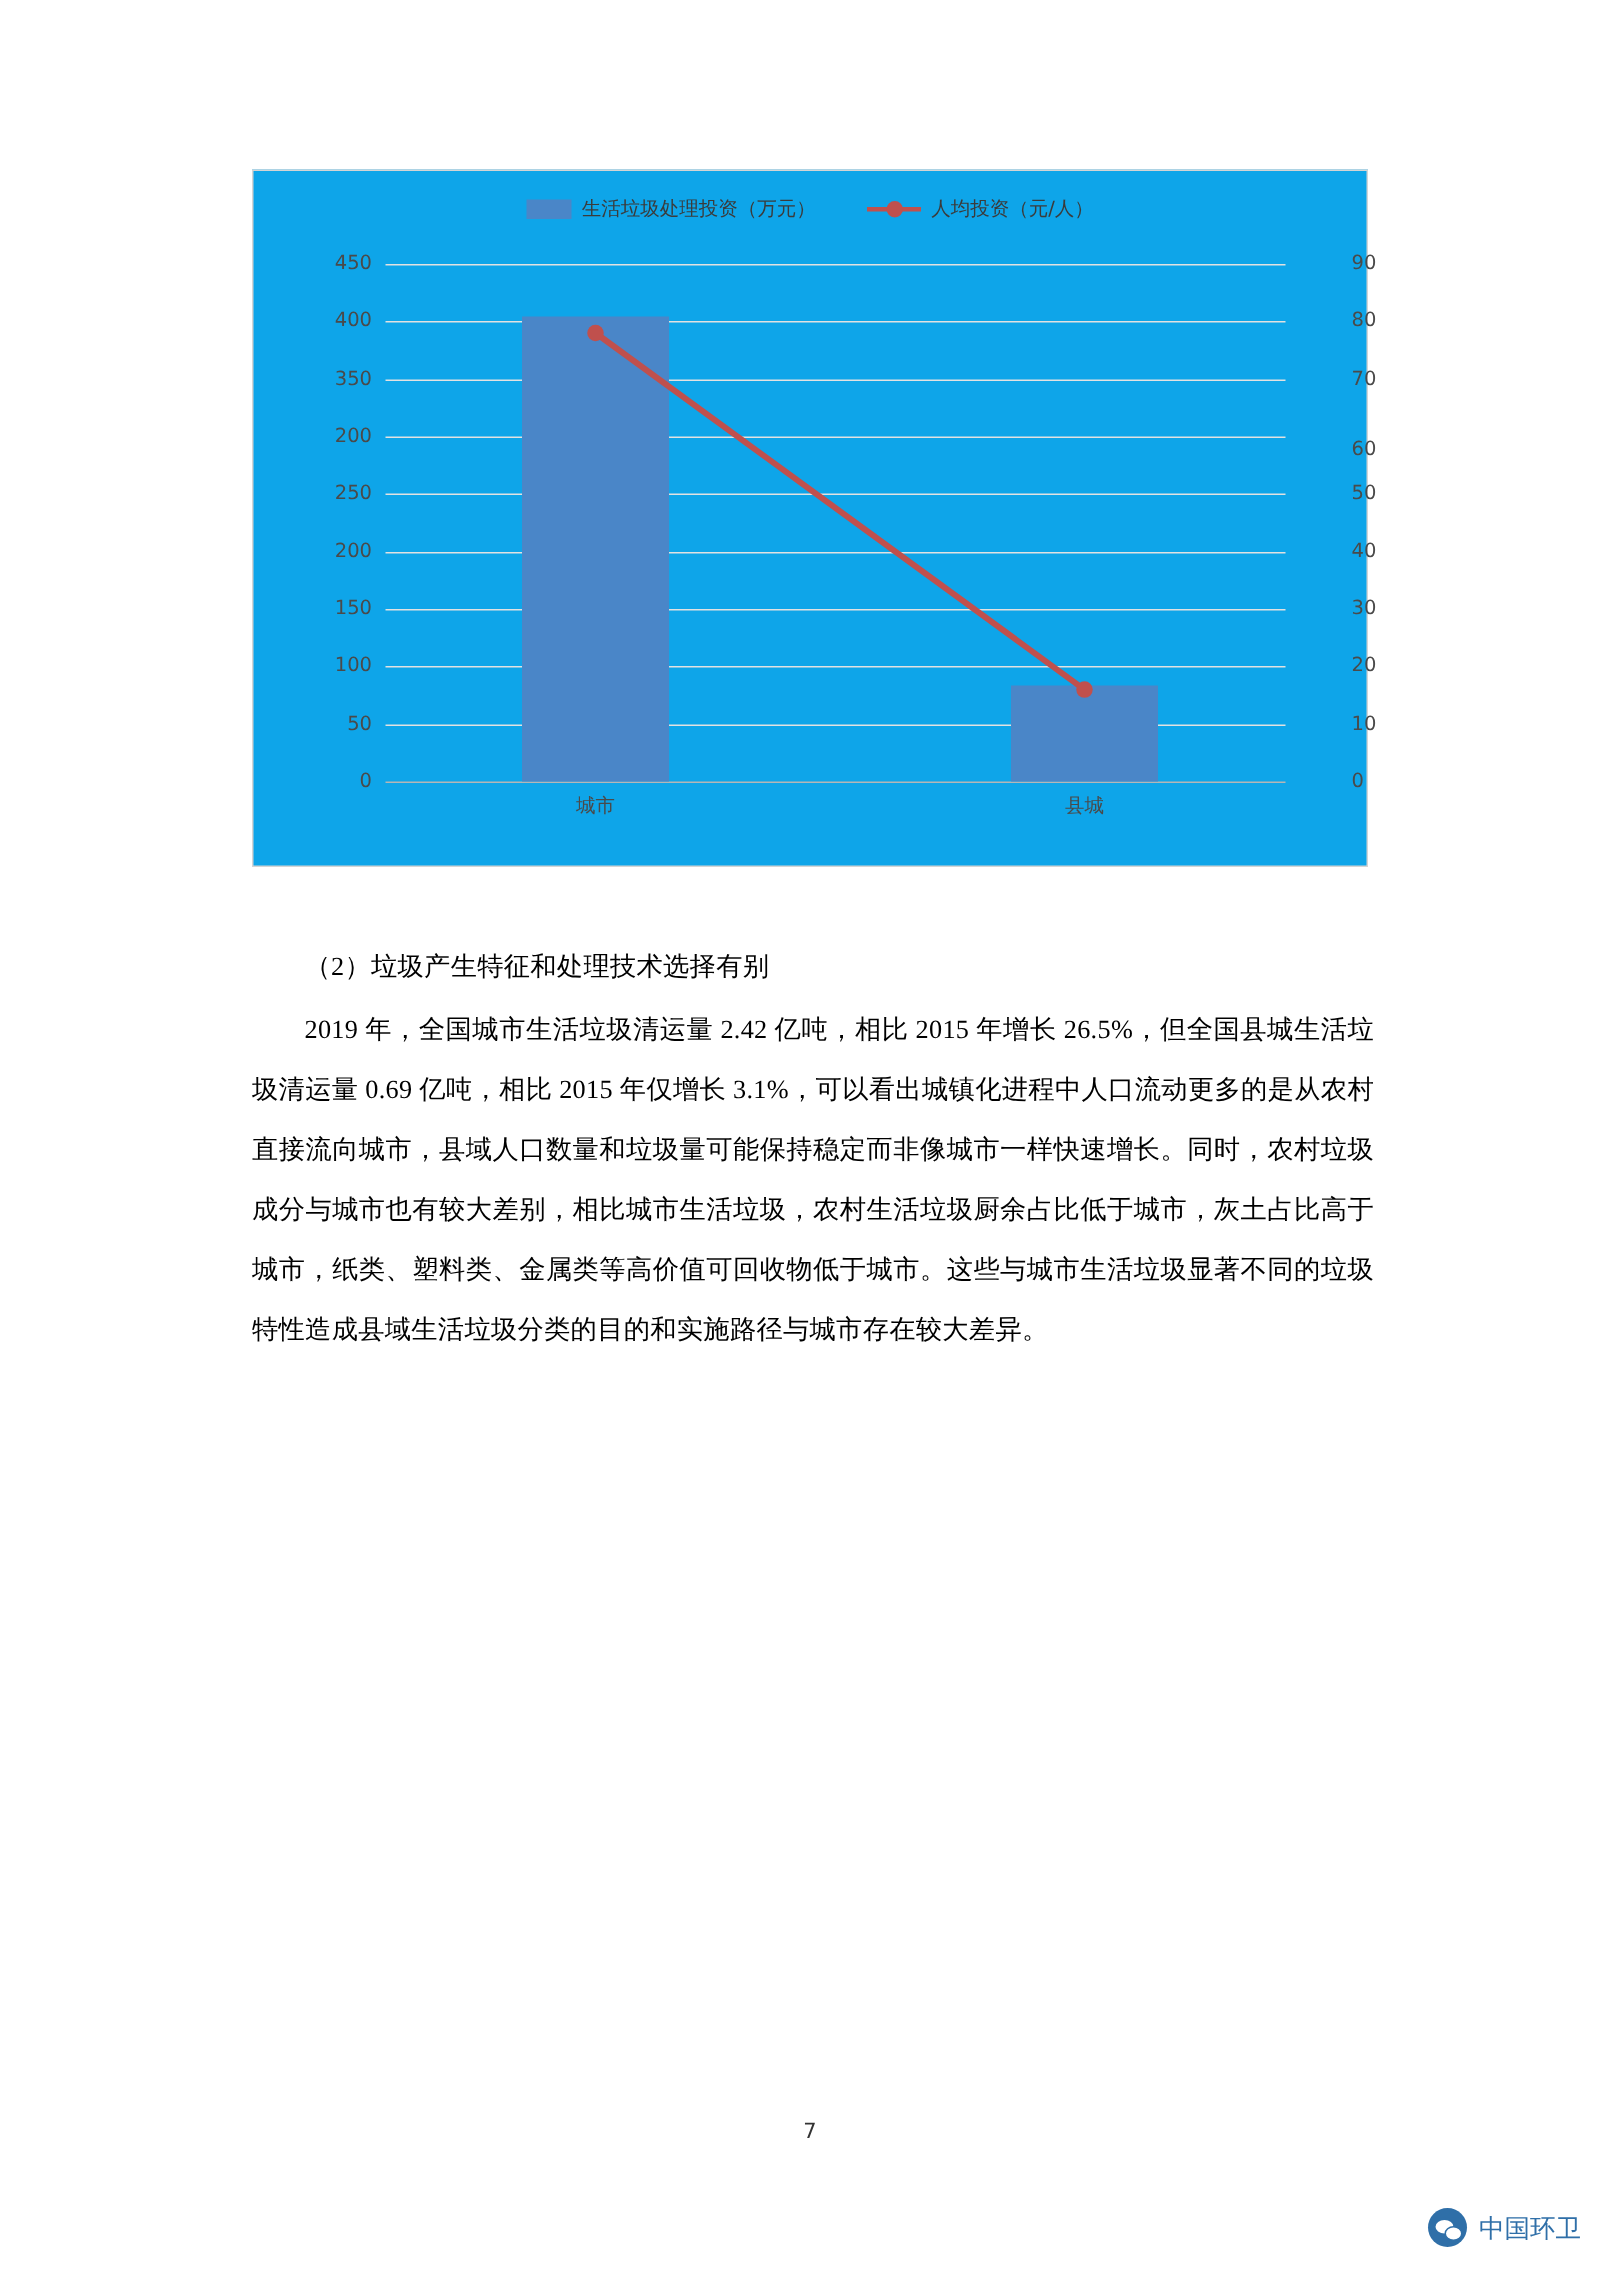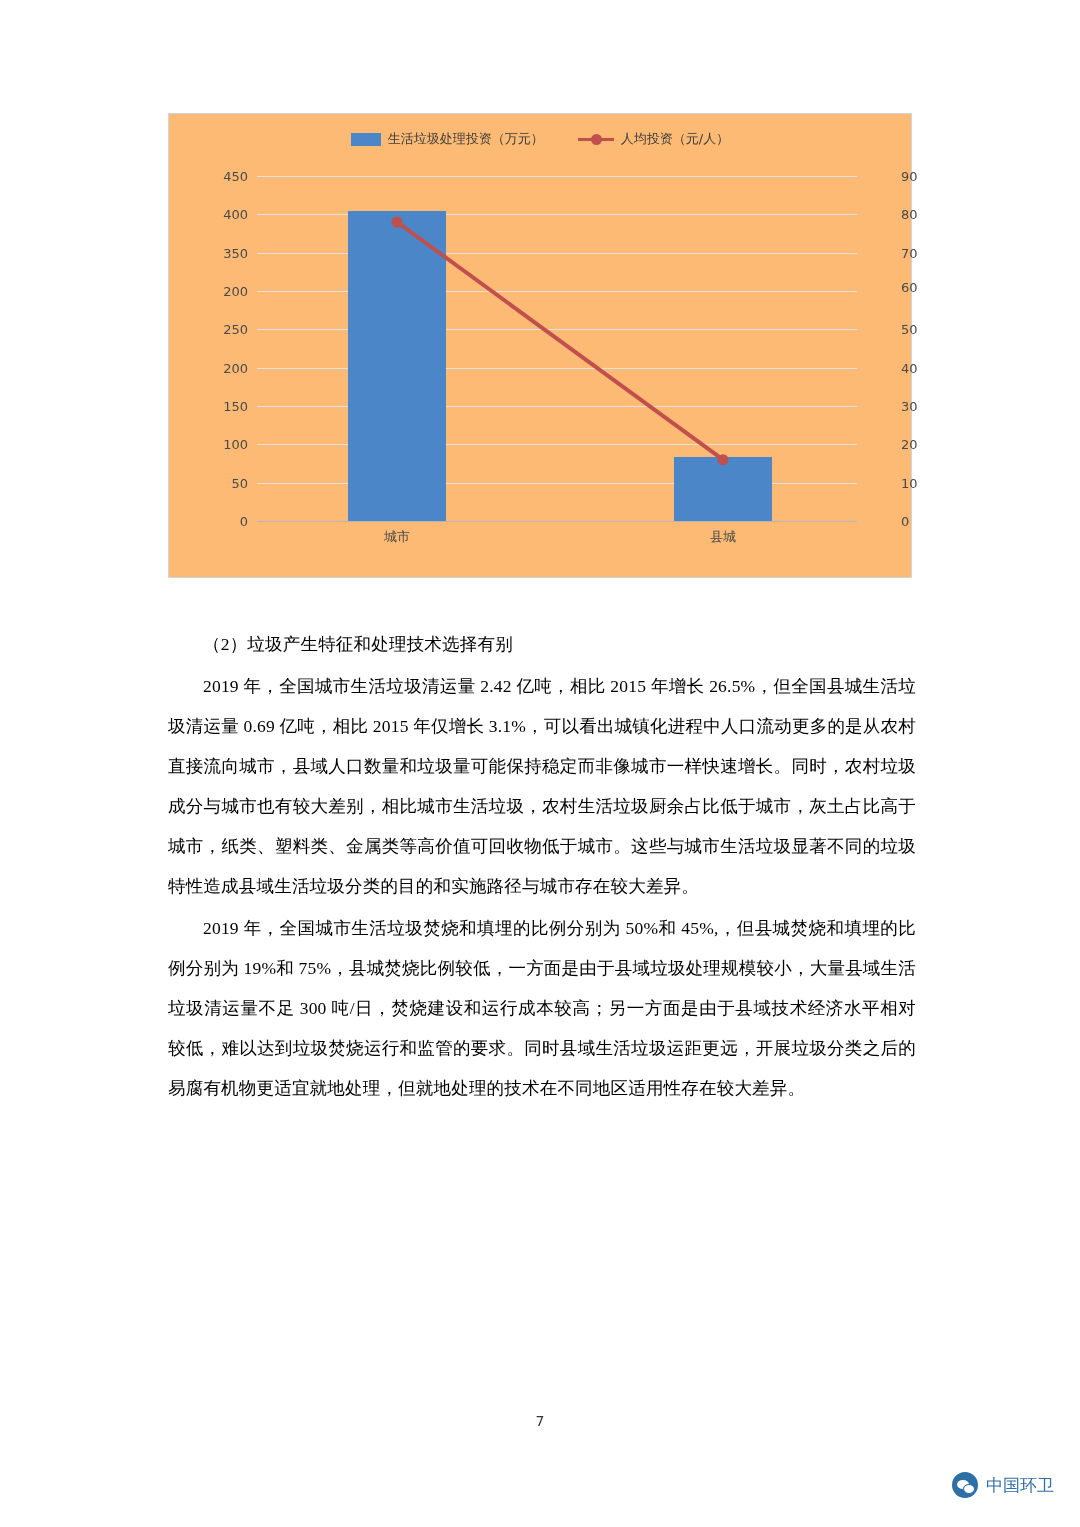--- a/index.html
+++ b/index.html
@@ -10,21 +10,21 @@
     color:#000;
     position:relative;
     overflow:hidden;
   }
   .page{position:relative;width:1080px;height:1527px;}
 
   
   .chart-box{
     position:absolute;left:168px;top:113px;width:744px;height:465px;
     border:1px solid #d4d4d4;
-    background:#fdba74;
+    background:#0ea5e9;
     box-sizing:border-box;
   }
   .legend{
     position:absolute;top:16px;left:0;width:100%;
     display:flex;justify-content:center;align-items:center;gap:34px;
     font-size:13px;color:#3b3b3b;
   }
   .legend .item{display:flex;align-items:center;gap:7px;}
   .legend .swatch-bar{width:30px;height:13px;background:#4a86c8;display:inline-block;}
   .legend .swatch-line{position:relative;width:36px;height:13px;display:inline-block;}
@@ -141,21 +141,21 @@
       <span class="ytick" style="top:153.3px;">250</span>
       <span class="ytick" style="top:191.7px;margin-left:10px;">200</span>
       <span class="ytick" style="top:230px;">150</span>
       <span class="ytick" style="top:268.3px;">100</span>
       <span class="ytick" style="top:306.7px;">50</span>
       <span class="ytick" style="top:345px;">0</span>
 
       <span class="y2tick" style="top:0px;">90</span>
       <span class="y2tick" style="top:38.3px;">80</span>
       <span class="y2tick" style="top:76.7px;">70</span>
-      <span class="y2tick" style="top:111px;">60</span>
+      <span class="y2tick" style="top:124px;">60</span>
       <span class="y2tick" style="top:153.3px;">50</span>
       <span class="y2tick" style="top:191.7px;">40</span>
       <span class="y2tick" style="top:230px;">30</span>
       <span class="y2tick" style="top:268.3px;">20</span>
       <span class="y2tick" style="top:306.7px;">10</span>
       <span class="y2tick" style="top:345px;">0</span>
 
       <div class="bar" style="left:91px;width:98px;height:310.5px;"></div>
       <div class="bar" style="left:417px;width:98px;height:63.6px;"></div>
 
@@ -167,21 +167,20 @@
 
       <span class="xlabel" style="left:140px;">城市</span>
       <span class="xlabel" style="left:466px;">县城</span>
     </div>
   </div>
 
 
   <div class="content">
     <p class="para indent">（2）垃圾产生特征和处理技术选择有别</p>
     <p class="para indent">2019 年，全国城市生活垃圾清运量 2.42 亿吨，相比 2015 年增长 26.5%，但全国县城生活垃圾清运量 0.69 亿吨，相比 2015 年仅增长 3.1%，可以看出城镇化进程中人口流动更多的是从农村直接流向城市，县域人口数量和垃圾量可能保持稳定而非像城市一样快速增长。同时，农村垃圾成分与城市也有较大差别，相比城市生活垃圾，农村生活垃圾厨余占比低于城市，灰土占比高于城市，纸类、塑料类、金属类等高价值可回收物低于城市。这些与城市生活垃圾显著不同的垃圾特性造成县域生活垃圾分类的目的和实施路径与城市存在较大差异。</p>
-    <p class="para indent">2019 年，全国城市生活垃圾焚烧和填埋的比例分别为 50%和 45%,，但县城焚烧和填埋的比例分别为 19%和 75%，县城焚烧比例较低，一方面是由于县域垃圾处理规模较小，大量县域生活垃圾清运量不足 300 吨/日，焚烧建设和运行成本较高；另一方面是由于县域技术经济水平相对较低，难以达到垃圾焚烧运行和监管的要求。同时县域生活垃圾运距更远，开展垃圾分类之后的易腐有机物更适宜就地处理，但就地处理的技术在不同地区适用性存在较大差异。</p>
   </div>
 
   <div class="page-number">7</div>
 
   <div class="footer-badge">
     <span class="wechat-icon"></span>
     <span>中国环卫</span>
   </div>
 
 </div>

